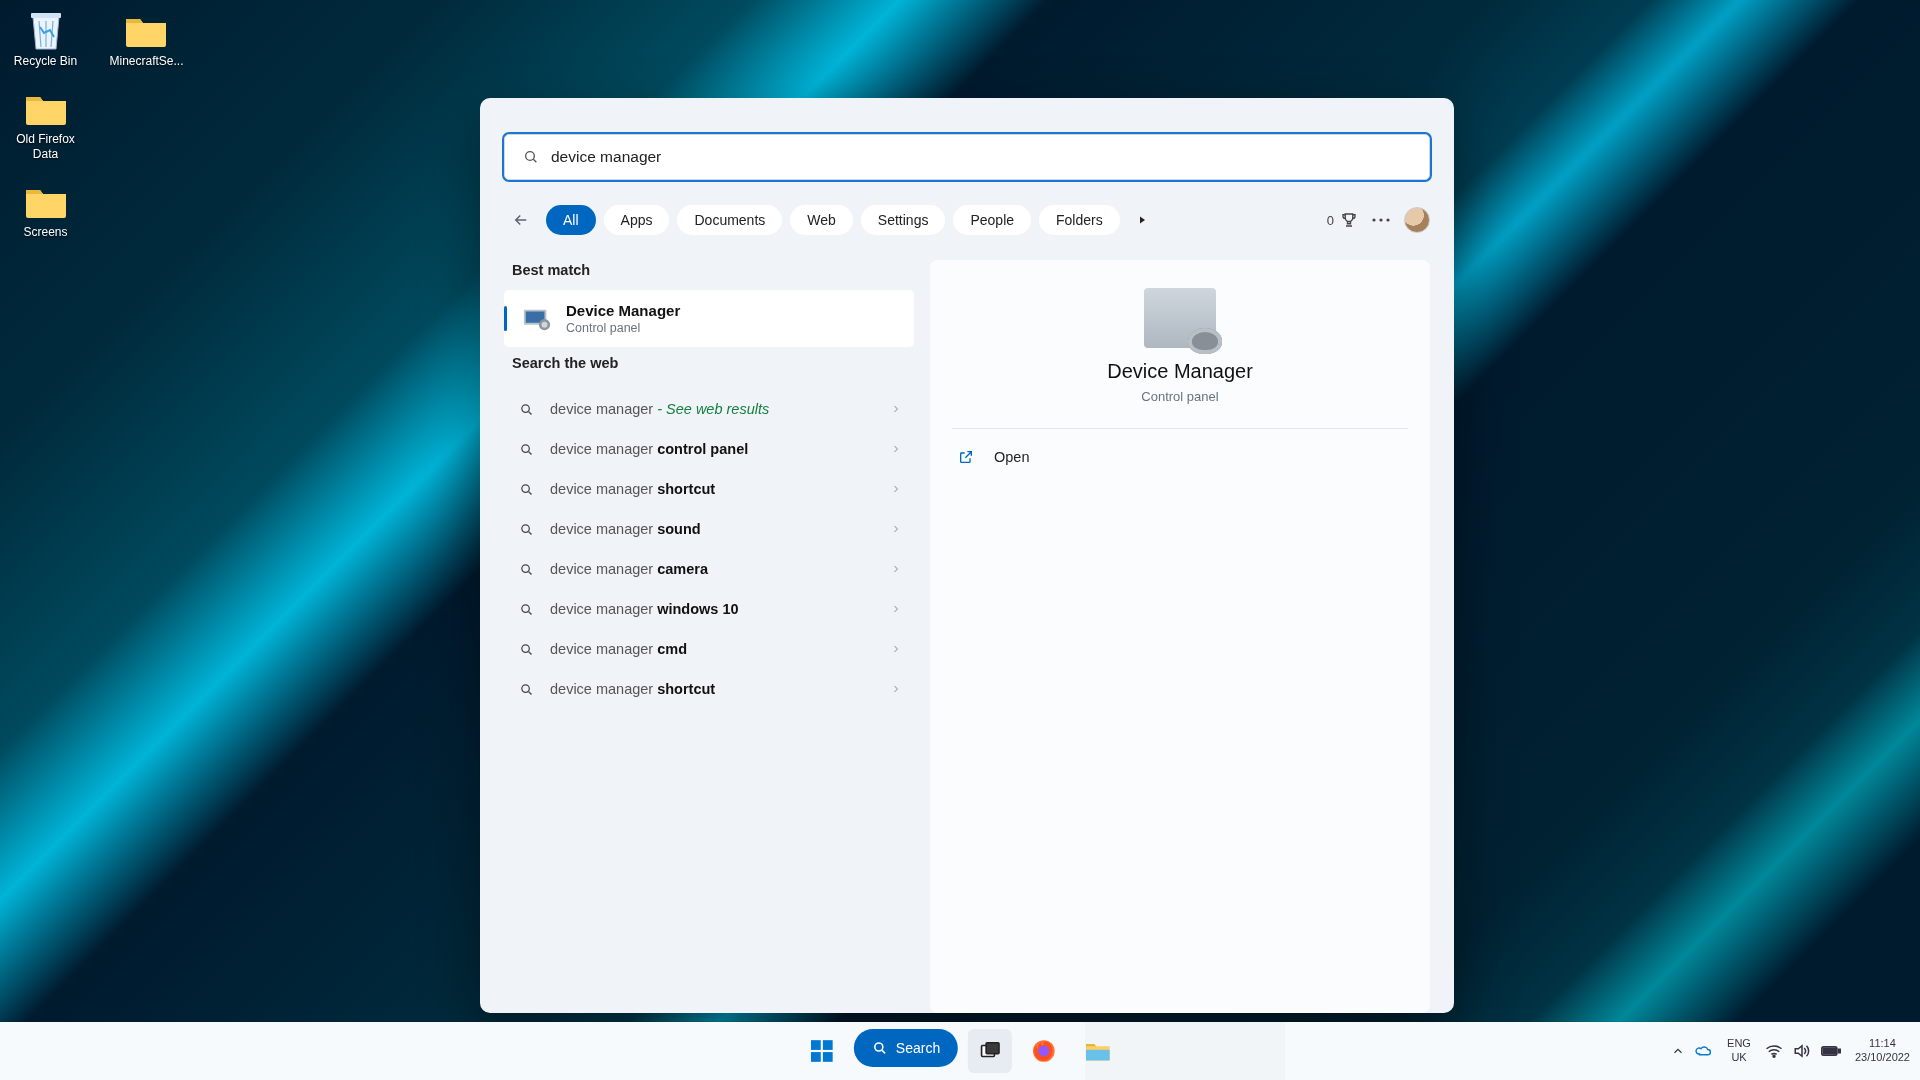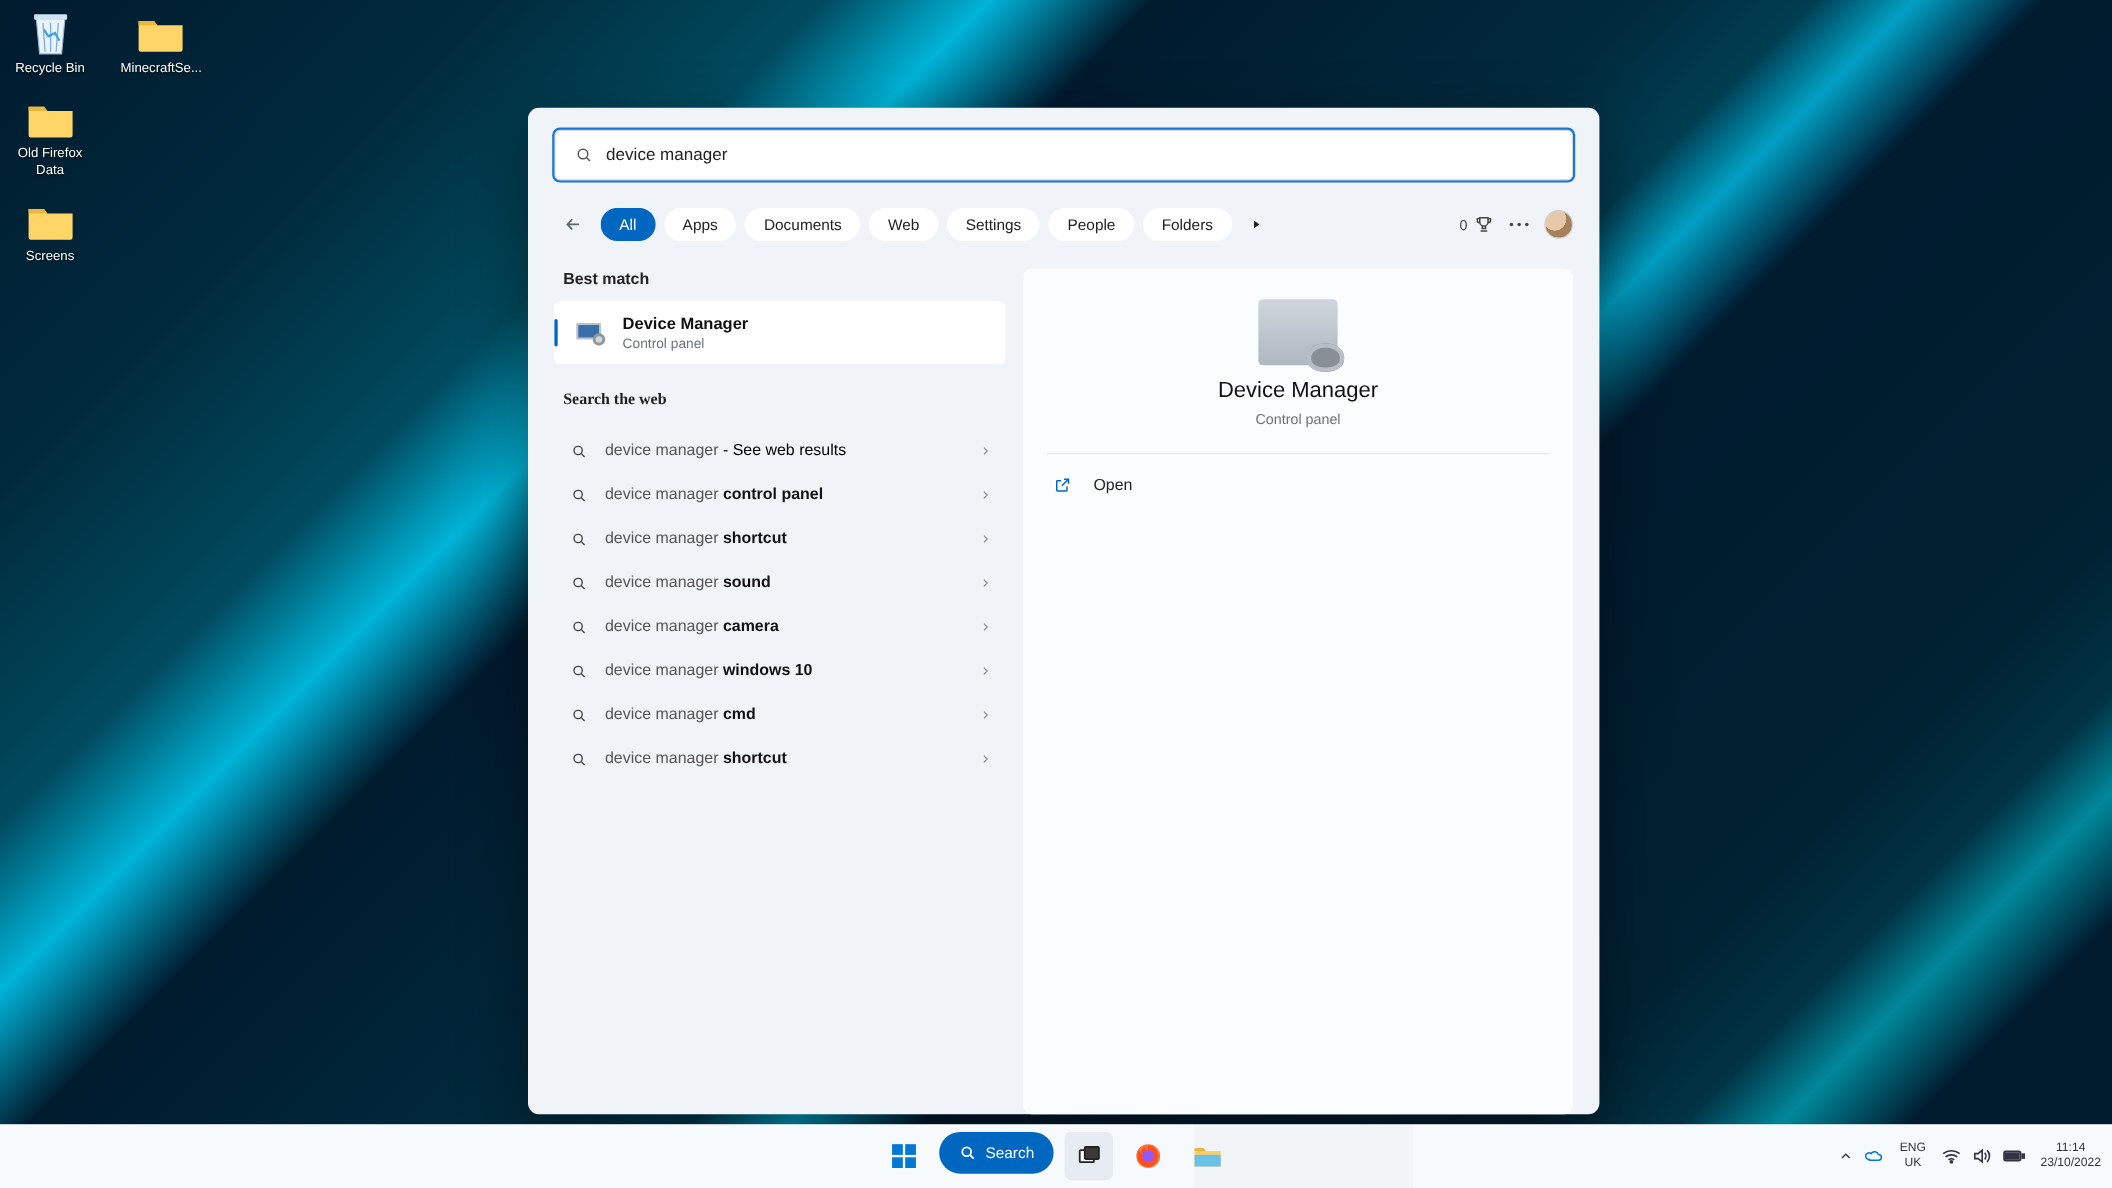--- a/index.html
+++ b/index.html
@@ -16,21 +16,21 @@
 .desktop-icon { width: 75px; display: flex; flex-direction: column; align-items: center; gap: 4px; padding: 4px; margin-bottom: 12px; cursor: pointer; }
 .desktop-icon-img { width: 44px; height: 38px; display:flex; align-items:center; justify-content:center; }
 .desktop-icon-label { color: #fff; font-size: 12px; text-align: center; text-shadow: 0 1px 2px rgba(0,0,0,.8); line-height: 1.3; max-width: 72px; }
 .folder-svg { width: 44px; height: 36px; }
 .bin-svg { width: 40px; height: 44px; }
 
 
 .search-panel {
   position: absolute; left: 480px; top: 98px; width: 974px; height: 915px;
   background: #f0f4f9; border-radius: 10px; box-shadow: 0 24px 60px rgba(0,0,0,.45);
-  display: flex; flex-direction: column; padding: 20px 24px 0 24px;
+  display: flex; flex-direction: column; padding: 36px 24px 0 24px;
 }
 
 .search-box {
   display: flex; align-items: center; gap: 12px;
   background: #fff; border: 1px solid #d0d7e2; border-radius: 5px;
   padding: 0 18px; height: 46px; box-shadow: 0 0 0 2px #1976d2;
 }
 .search-box input {
   flex: 1; border: none; outline: none; font-size: 15.5px; color: #222;
   background: transparent;
@@ -62,21 +62,21 @@
 .bm-icon { width:30px; height:30px; display:flex; align-items:center; justify-content:center; }
 .bm-title { font-size:15px; font-weight:600; color:#111; }
 .bm-sub { font-size:12.5px; color:#6a737d; margin-top:2px; }
 
 .web-list { margin-top:6px; }
 .web-item { display:flex; align-items:center; gap:14px; padding:12px 12px 12px 12px; cursor:pointer; border-radius:4px; }
 .web-item .sicon { width:20px; color:#444; display:flex; justify-content:center; }
 .web-item .txt { flex:1; font-size:14.5px; color:#222; }
 .web-item .txt .base { color:#555; }
 .web-item .txt .bold { font-weight:600; color:#111; }
-.web-item .txt .hint { color:#000000; }
+.web-item .txt .hint { color:#15803d;font-style:italic; }
 .web-item .chev { color:#888; }
 
 .preview-head { display:flex; flex-direction:column; align-items:center; gap:6px; }
 .preview-icon { width:72px; height:60px; background:linear-gradient(#cfd6dd,#aeb8c1); border-radius:4px; position:relative; margin-bottom:6px; }
 .preview-icon::after { content:""; position:absolute; right:-6px; bottom:-6px; width:34px; height:26px; background:#888f96; border-radius:50% 50% 45% 45%; box-shadow: inset 0 0 0 4px #b8c0c7; }
 .preview-title { font-size:20px; color:#111; }
 .preview-sub { font-size:13px; color:#6a737d; }
 .preview-div { height:1px; background:#e0e6ec; margin:24px 0 10px 0; }
 .preview-action { display:flex; align-items:center; gap:18px; padding:10px 4px; font-size:14.5px; color:#222; cursor:pointer; border-radius:4px; }
 .preview-action .aicon { color:#0067c0; width:20px; display:flex; justify-content:center; }
@@ -203,21 +203,21 @@
               <circle cx="24" cy="18" r="6" fill="#8d969d"></circle>
               <circle cx="24" cy="18" r="3.2" fill="#cfd6dd"></circle>
             </svg>
         </div>
         <div>
           <div class="bm-title">Device Manager</div>
           <div class="bm-sub">Control panel</div>
         </div>
       </div>
 
-      <div class="section-label" style="margin-top:22px;font-family:Liberation Serif, serif;">Search the web</div>
+      <div class="section-label" style="margin-top:6px;">Search the web</div>
 
       <div class="web-list" id="web-list">
           <div class="web-item">
             <span class="sicon">
               <svg width="15" height="15" viewBox="0 0 24 24" fill="none" stroke="currentColor" stroke-width="2">
                 <circle cx="10.5" cy="10.5" r="6"></circle>
                 <path d="M20 20l-4.5-4.5"></path>
               </svg>
             </span>
             <span class="txt"><span class="base">device manager</span><span class="bold"></span><span class="hint"> - See web results</span></span>

